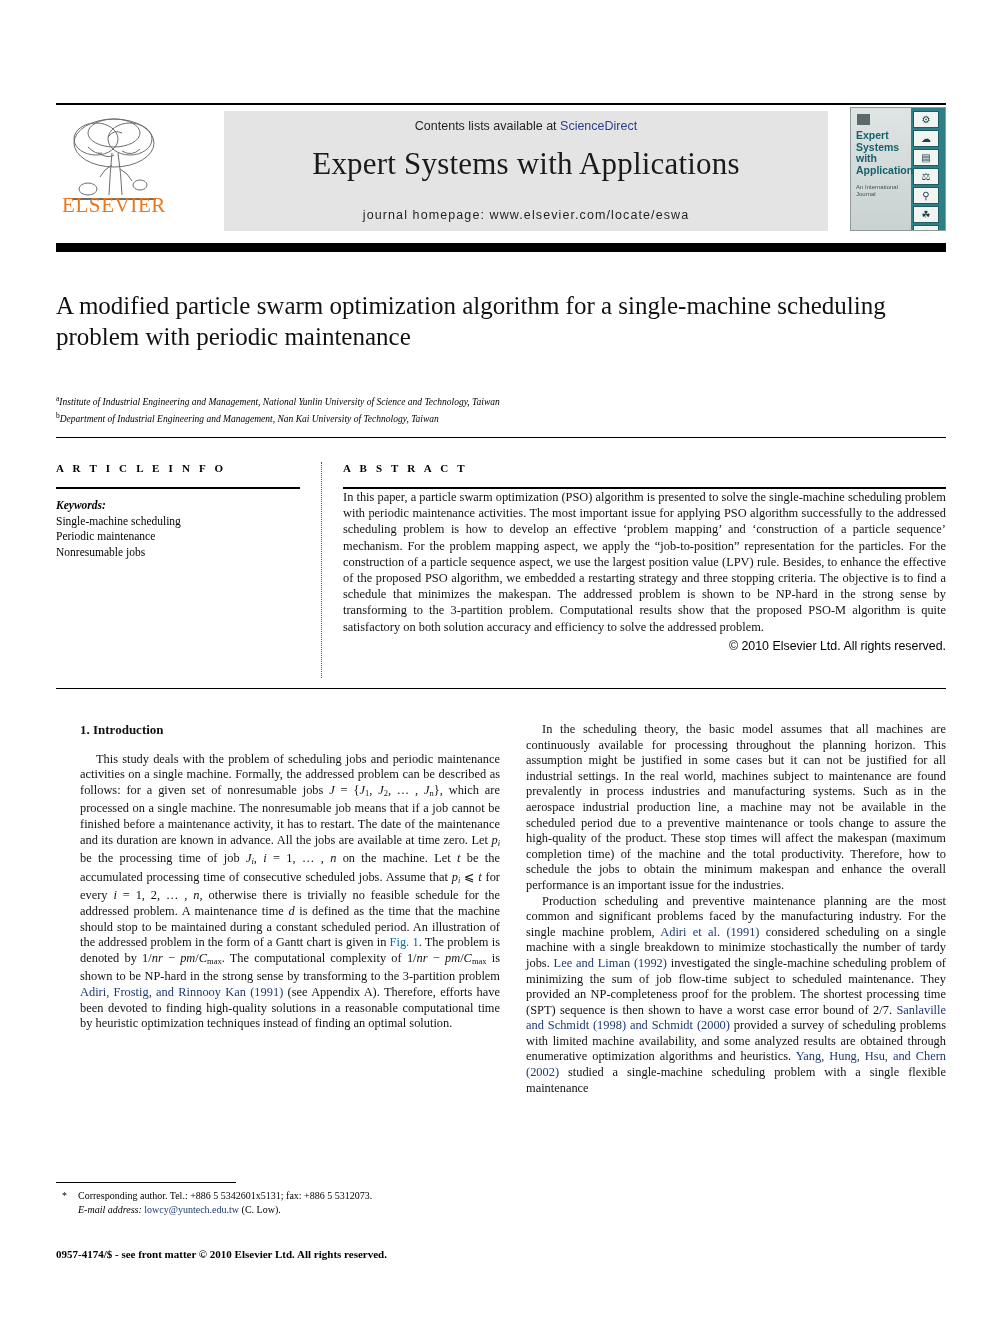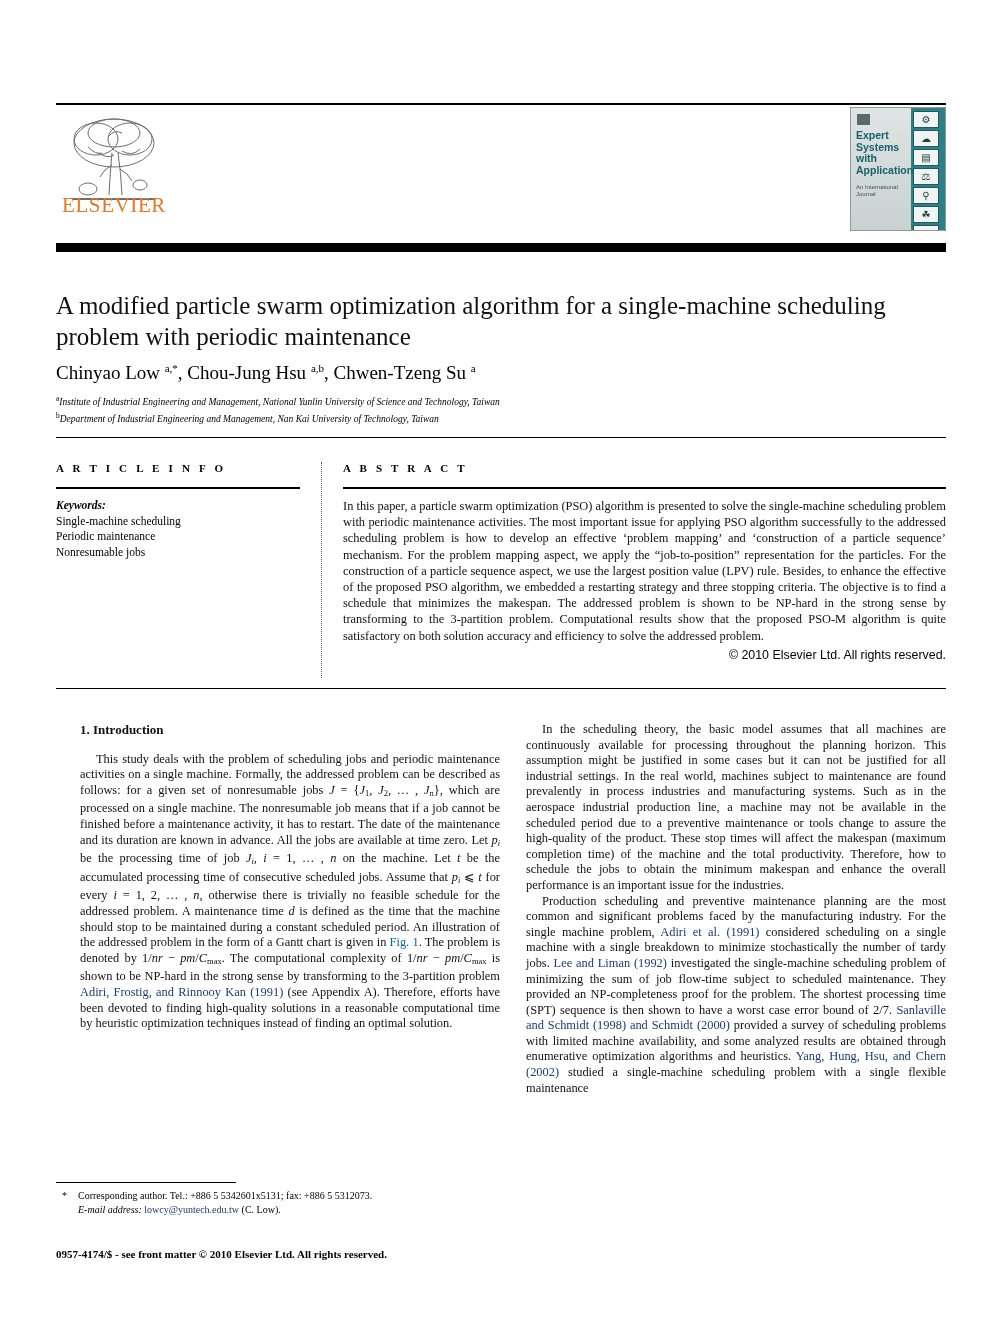--- a/index.html
+++ b/index.html
@@ -225,21 +225,20 @@
     position: absolute;
     left: 343px; top: 462px;
     width: 603px;
   }
   .abs-rule {
     margin-top: 13px;
     border-top: 2px solid #000;
     width: 603px;
   }
   .abs-body {
-    margin-top: 9px;
     font-family: "Liberation Serif", serif;
     font-size: 12.4px;
     line-height: 16.2px;
     text-align: justify;
     color: #111;
   }
   .abs-copy {
     margin-top: 4px;
     text-align: right;
     font-family: Liberation Sans, sans-serif;
@@ -329,20 +328,27 @@
           <path d="M44 40 q-2 20 -3 42 M50 40 q3 20 4 42"></path>
           <path d="M44 52 q-8 4 -12 12 M52 56 q8 4 12 12"></path>
           <ellipse cx="20" cy="76" rx="9" ry="6"></ellipse>
           <ellipse cx="72" cy="72" rx="7" ry="5"></ellipse>
         </g>
         <path d="M4 86 H88" stroke="#6d6d6d" stroke-width="2" fill="none"></path>
       </svg>
       <div class="elsevier-word">ELSEVIER</div>
     </div>
 
+    <div class="journal-band">
+      <div class="contents-line">
+        <span>Contents lists available at </span><span class="sd-link">ScienceDirect</span>
+      </div>
+      <div class="journal-title">Expert Systems with Applications</div>
+      <div class="homepage-line">journal homepage: www.elsevier.com/locate/eswa</div>
+    </div>
 
     <div class="cover">
       <div class="cover-left"></div>
       <div class="cover-right"></div>
       <div class="cover-elsevier-mark"></div>
       <div class="cover-title">Expert Systems with Applications</div>
       <div class="cover-sub">An International Journal</div>
       <div class="cover-ico-col">
         <div class="cover-ico">⚙</div>
         <div class="cover-ico">☁</div>
@@ -351,21 +357,20 @@
         <div class="cover-ico">⚲</div>
         <div class="cover-ico">☘</div>
         <div class="cover-ico">⚕</div>
       </div>
     </div>
   </div>
 
   <div class="black-bar"></div>
 
   <div class="title">A modified particle swarm optimization algorithm for a single-machine scheduling problem with periodic maintenance</div>
-  <div class="authors">Chinyao Low <sup>a,*</sup>, Chou-Jung Hsu <sup>a,b</sup>, Chwen-Tzeng Su <sup>a</sup></div>
   <div class="affil">
     <div><sup>a</sup><span>Institute of Industrial Engineering and Management, National Yunlin University of Science and Technology, Taiwan</span></div>
     <div><sup>b</sup><span>Department of Industrial Engineering and Management, Nan Kai University of Technology, Taiwan</span></div>
   </div>
 
   <div class="rule-thin" style="top:437px"></div>
 
   <div class="info-col">
     <div class="section-head">A R T I C L E   I N F O</div>
     <div class="info-rule"></div>

